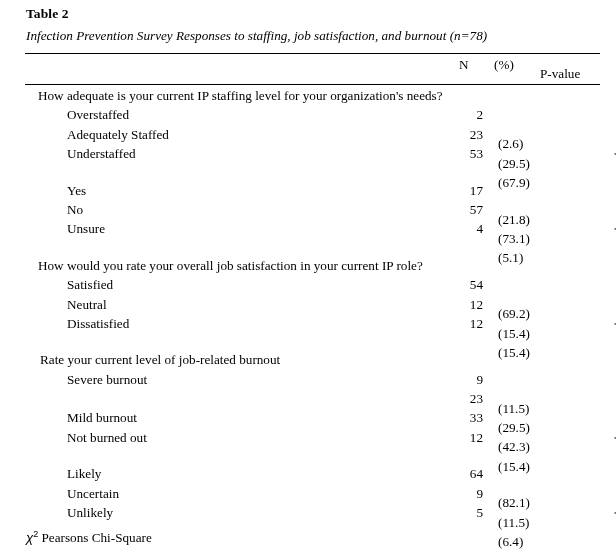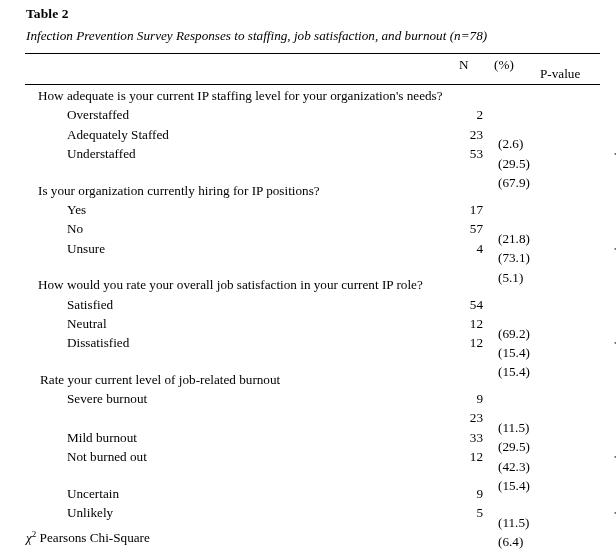--- a/index.html
+++ b/index.html
@@ -125,21 +125,21 @@
 
   
   .footnote {
     position: absolute;
     left: 26px;
     top: 529px;
     font-size: 13.2px;
     white-space: nowrap;
   }
   .footnote .chi {
-    font-family: Liberation Serif, serif;
+    font-family: Liberation Sans, sans-serif;
     font-style: italic;
   }
   .footnote .chi sup {
     font-size: 9px;
     font-style: normal;
   }
 </style>
 </head>
 <body>
 
@@ -177,23 +177,20 @@
         <div class="row">
           <span class="opt-label">Understaffed</span>
           <span class="cell-n">53</span>
           <span class="cell-pct">(67.9)</span>
           <span class="cell-p">&lt;.001</span>
         </div>
       </div>
       <div class="gap"></div>
       <div class="q-block">
         <div class="row">
-          <span class="q-text">Is your organization currently hiring for IP positions?</span>
-        </div>
-        <div class="row">
           <span class="opt-label">Yes</span>
           <span class="cell-n">17</span>
           <span class="cell-pct">(21.8)</span>
           <span class="cell-p"></span>
         </div>
         <div class="row">
           <span class="opt-label">No</span>
           <span class="cell-n">57</span>
           <span class="cell-pct">(73.1)</span>
           <span class="cell-p"></span>
@@ -253,20 +250,26 @@
         </div>
         <div class="row">
           <span class="opt-label">Not burned out</span>
           <span class="cell-n">12</span>
           <span class="cell-pct">(15.4)</span>
           <span class="cell-p">&lt;.001</span>
         </div>
       </div>
       <div class="gap"></div>
       <div class="q-block">
+        <div class="row">
+          <span class="opt-label">Likely</span>
+          <span class="cell-n">64</span>
+          <span class="cell-pct">(82.1)</span>
+          <span class="cell-p"></span>
+        </div>
         <div class="row">
           <span class="opt-label">Uncertain</span>
           <span class="cell-n">9</span>
           <span class="cell-pct">(11.5)</span>
           <span class="cell-p"></span>
         </div>
         <div class="row">
           <span class="opt-label">Unlikely</span>
           <span class="cell-n">5</span>
           <span class="cell-pct">(6.4)</span>

